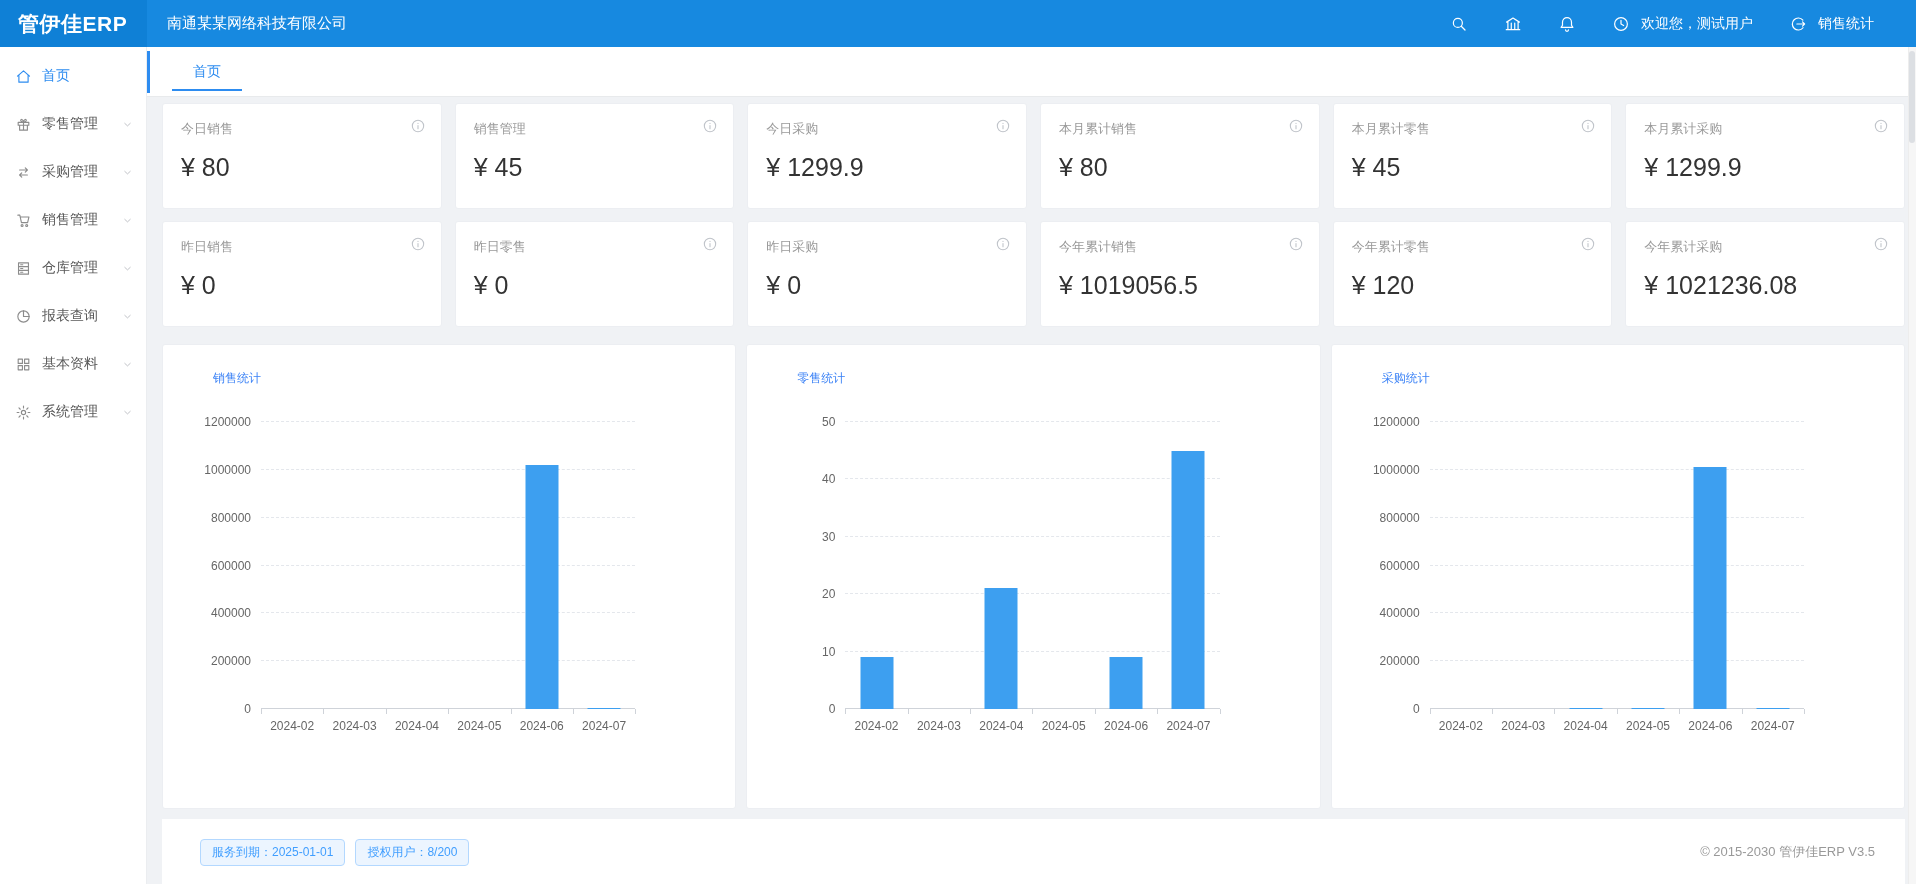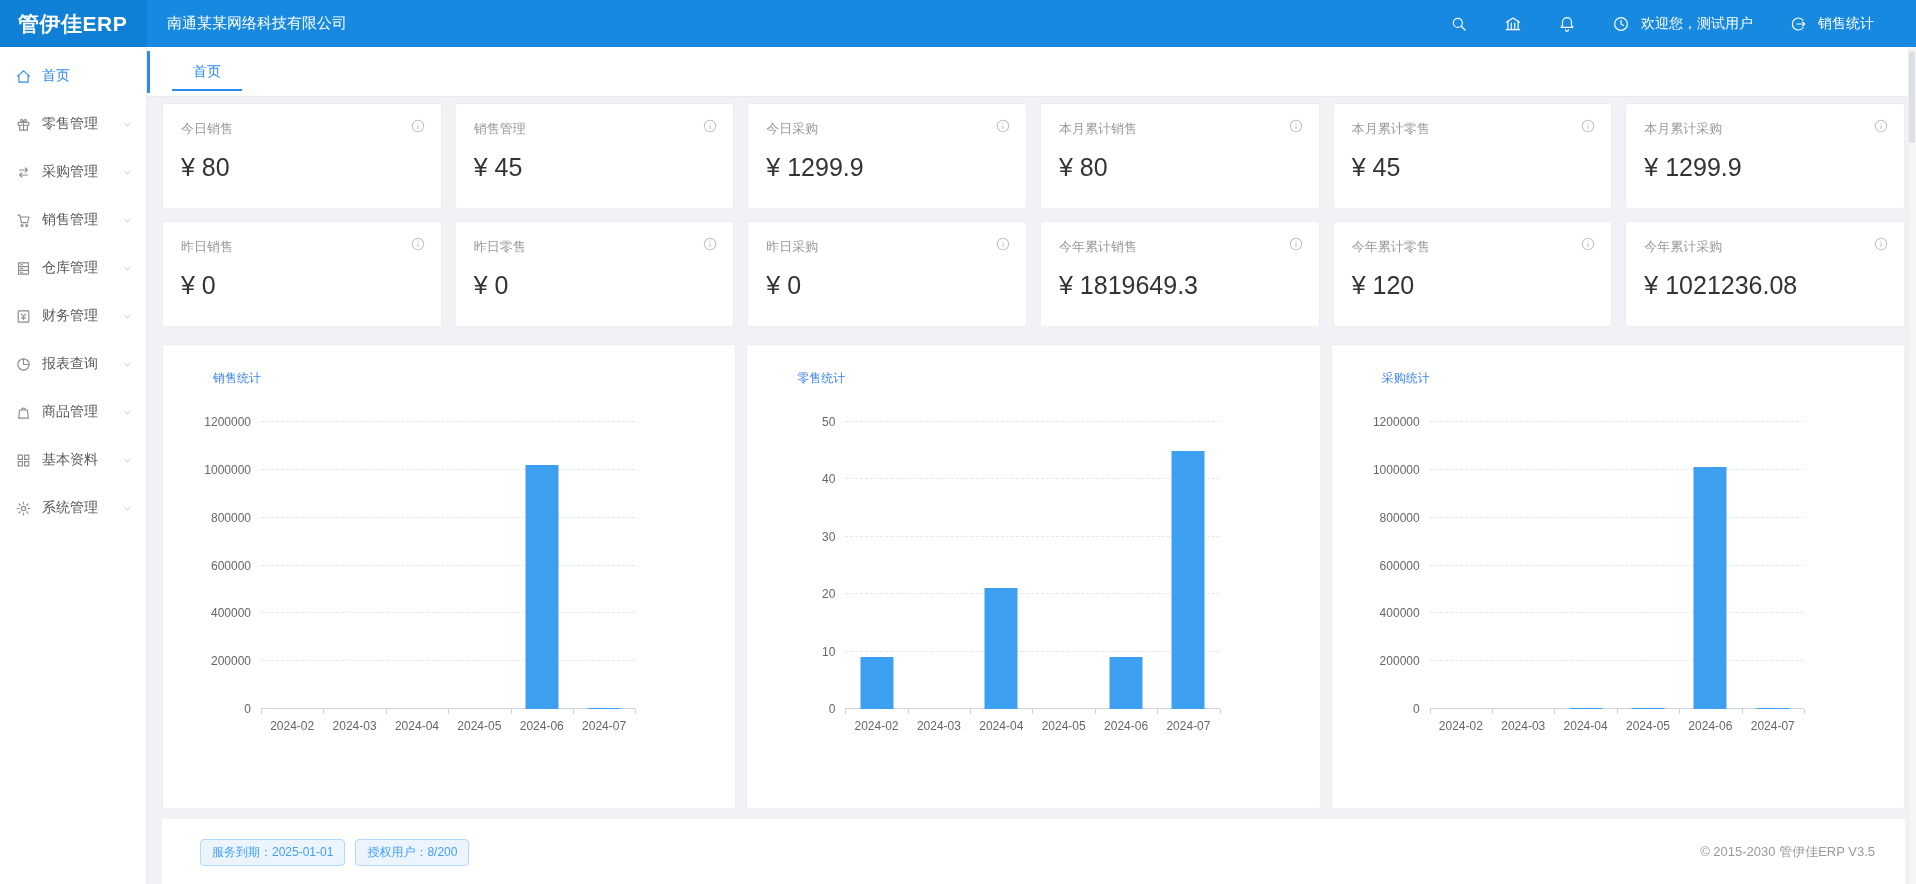--- a/index.html
+++ b/index.html
@@ -145,43 +145,24 @@
           <rect x="5" y="4" width="14" height="16"></rect>
           <path d="M5 9.3 h14 M5 14.6 h14 M8 6.7 h3 M8 12 h3 M8 17.3 h3"></path>
         </svg>
         <span class="lbl">仓库管理</span>
         <svg class="chev" viewBox="0 0 24 24" fill="none" stroke="currentColor" stroke-width="1.6" stroke-linecap="round" stroke-linejoin="round">
           <path d="M6 9.5 l6 5.5 6 -5.5"></path>
         </svg>
       </div>
       <div class="menu-item">
         <svg class="" viewBox="0 0 24 24" fill="none" stroke="currentColor" stroke-width="1.6" stroke-linecap="round" stroke-linejoin="round">
-          <rect x="4.5" y="4" width="15" height="16" rx="1"></rect>
-          <path d="M9 8.5 l3 3.5 3 -3.5 M12 12 v4.5 M9.5 14 h5"></path>
-        </svg>
-        <span class="lbl">财务管理</span>
-        <svg class="chev" viewBox="0 0 24 24" fill="none" stroke="currentColor" stroke-width="1.6" stroke-linecap="round" stroke-linejoin="round">
-          <path d="M6 9.5 l6 5.5 6 -5.5"></path>
-        </svg>
-      </div>
-      <div class="menu-item">
-        <svg class="" viewBox="0 0 24 24" fill="none" stroke="currentColor" stroke-width="1.6" stroke-linecap="round" stroke-linejoin="round">
           <circle cx="12" cy="12" r="8"></circle>
           <path d="M12 4 v8 h8"></path>
         </svg>
         <span class="lbl">报表查询</span>
-        <svg class="chev" viewBox="0 0 24 24" fill="none" stroke="currentColor" stroke-width="1.6" stroke-linecap="round" stroke-linejoin="round">
-          <path d="M6 9.5 l6 5.5 6 -5.5"></path>
-        </svg>
-      </div>
-      <div class="menu-item">
-        <svg class="" viewBox="0 0 24 24" fill="none" stroke="currentColor" stroke-width="1.6" stroke-linecap="round" stroke-linejoin="round">
-          <path d="M6.5 8.5 h11 l1.3 11.5 H5.2 Z M9.3 8.5 a2.7 2.7 0 0 1 5.4 0"></path>
-        </svg>
-        <span class="lbl">商品管理</span>
         <svg class="chev" viewBox="0 0 24 24" fill="none" stroke="currentColor" stroke-width="1.6" stroke-linecap="round" stroke-linejoin="round">
           <path d="M6 9.5 l6 5.5 6 -5.5"></path>
         </svg>
       </div>
       <div class="menu-item">
         <svg class="" viewBox="0 0 24 24" fill="none" stroke="currentColor" stroke-width="1.6" stroke-linecap="round" stroke-linejoin="round">
           <rect x="4.5" y="4.5" width="6" height="6"></rect>
           <rect x="13.5" y="4.5" width="6" height="6"></rect>
           <rect x="4.5" y="13.5" width="6" height="6"></rect>
           <rect x="13.5" y="13.5" width="6" height="6"></rect>
@@ -302,21 +283,21 @@
             <div class="stat-value">¥ 0</div>
           </div>
           <div class="stat-card">
             <div class="stat-label">今年累计销售</div>
             <div class="info">
               <svg class="" viewBox="0 0 24 24" fill="none" stroke="currentColor" stroke-width="1.6" stroke-linecap="round" stroke-linejoin="round">
                 <circle cx="12" cy="12" r="8.5"></circle>
                 <path d="M12 7.8 v.3 M12 11.2 v5"></path>
               </svg>
             </div>
-            <div class="stat-value">¥ 1819649.3</div>
+            <div class="stat-value">¥ 1019056.5</div>
           </div>
           <div class="stat-card">
             <div class="stat-label">今年累计零售</div>
             <div class="info">
               <svg class="" viewBox="0 0 24 24" fill="none" stroke="currentColor" stroke-width="1.6" stroke-linecap="round" stroke-linejoin="round">
                 <circle cx="12" cy="12" r="8.5"></circle>
                 <path d="M12 7.8 v.3 M12 11.2 v5"></path>
               </svg>
             </div>
             <div class="stat-value">¥ 120</div>

